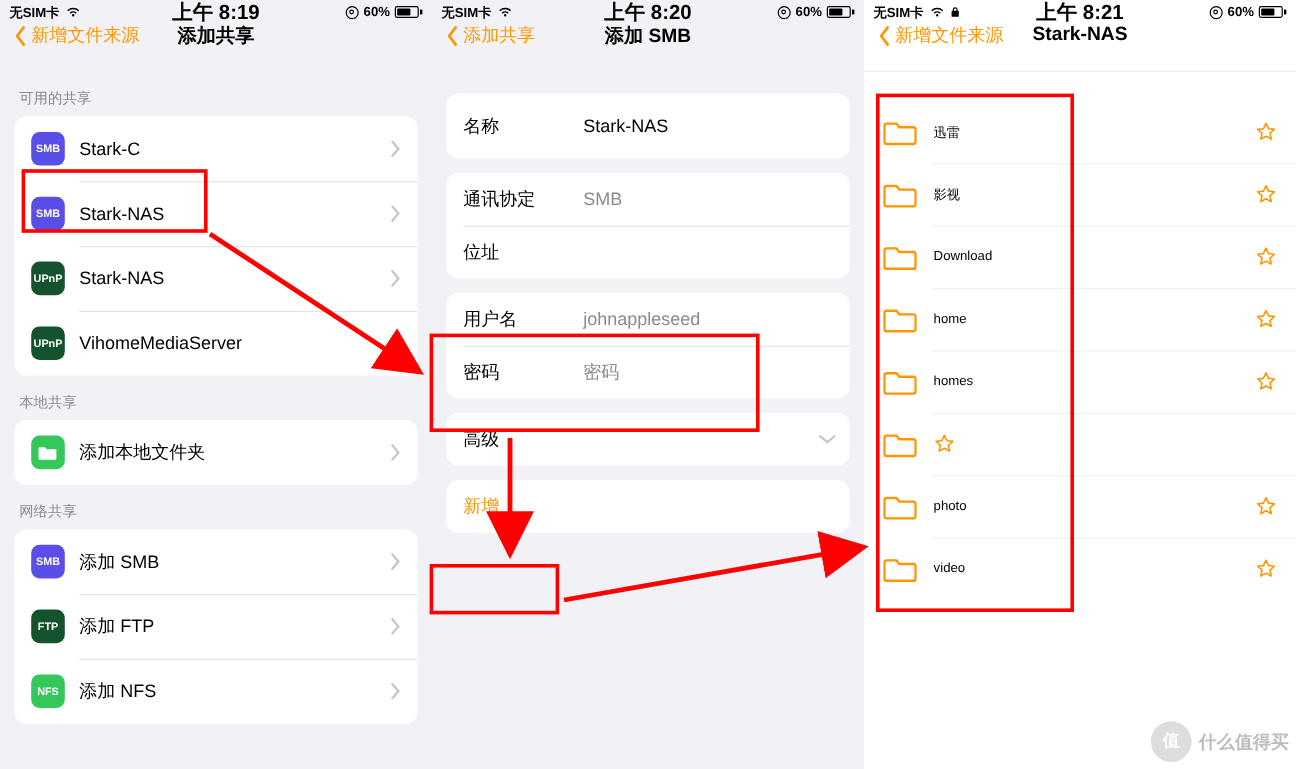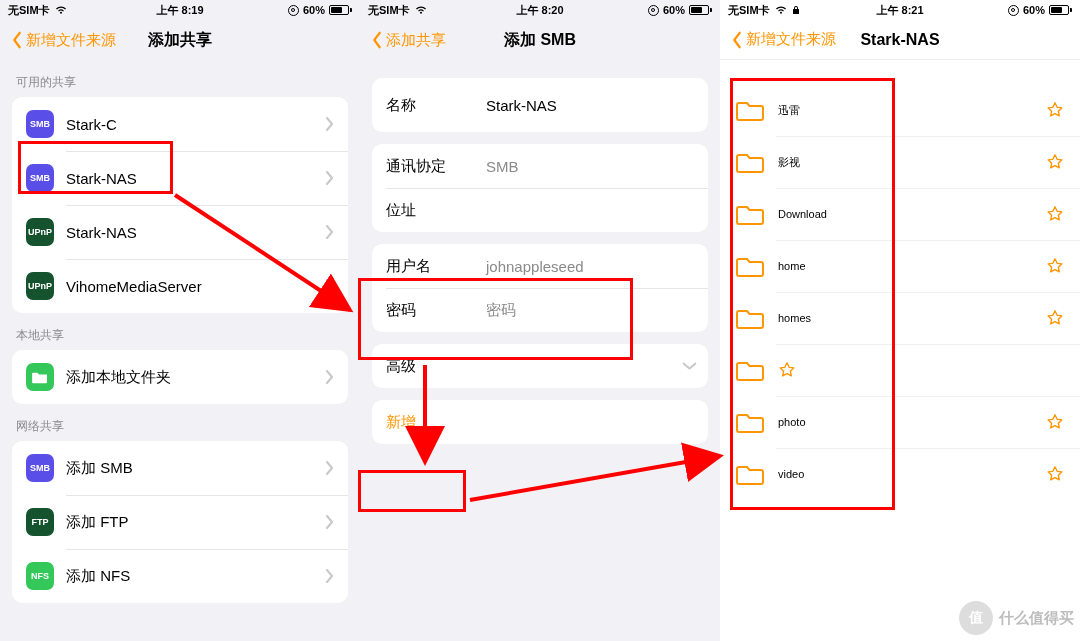--- a/index.html
+++ b/index.html
@@ -2,22 +2,22 @@
 <html><head>
 <meta charset="utf-8">
 <style>
   * { box-sizing: border-box; margin: 0; padding: 0; }
   html, body { width: 1080px; height: 641px; font-family: -apple-system, "Helvetica Neue", Arial, sans-serif; background:#fff; overflow:hidden; }
   .stage { position:relative; width:1080px; height:641px; display:flex; }
   .pane { width:360px; height:641px; background:#f2f2f6; position:relative; overflow:hidden; }
   .pane-white { background:#fff; }
   .statusbar { height:20px; display:flex; align-items:center; justify-content:space-between; padding:0 8px; font-size:11px; font-weight:600; color:#000; }
   .sb-left, .sb-right { display:flex; align-items:center; gap:4px; }
-  .sb-center { position:absolute; left:50%; transform:translateX(-50%); font-size:11px; }
-  .navbar { height:40px; display:flex; align-items:center; position:relative; padding:0 10px; }
+  .sb-center { position:absolute; left:50%; transform:translateX(-50%); font-size:17px; }
+  .navbar { height:40px; display:flex; align-items:flex-start; position:relative; padding:0 10px; }
   .back { display:flex; align-items:center; color:#ff9500; font-size:15px; gap:2px; }
   .back svg { width:14px; height:18px; }
   .nav-title { position:absolute; left:50%; transform:translateX(-50%); font-size:16px; font-weight:600; color:#000; }
   .section-header { font-size:12px; color:#8a8a8c; padding:14px 16px 6px;font-family:Liberation Serif, serif; }
   .card { background:#fff; border-radius:10px; margin:0 12px; overflow:hidden; }
   .row { display:flex; align-items:center; height:54px; padding:0 14px; position:relative; }
   .row + .row::before { content:""; position:absolute; left:54px; right:0; top:0; height:1px; background:#e5e5ea; }
   .row-icon { width:28px; height:28px; border-radius:7px; display:flex; align-items:center; justify-content:center; margin-right:12px; flex:0 0 28px; }
   .row-icon span { color:#fff; font-size:9px; font-weight:700; }
   .row-label { flex:1; font-size:15px; color:#000; }

